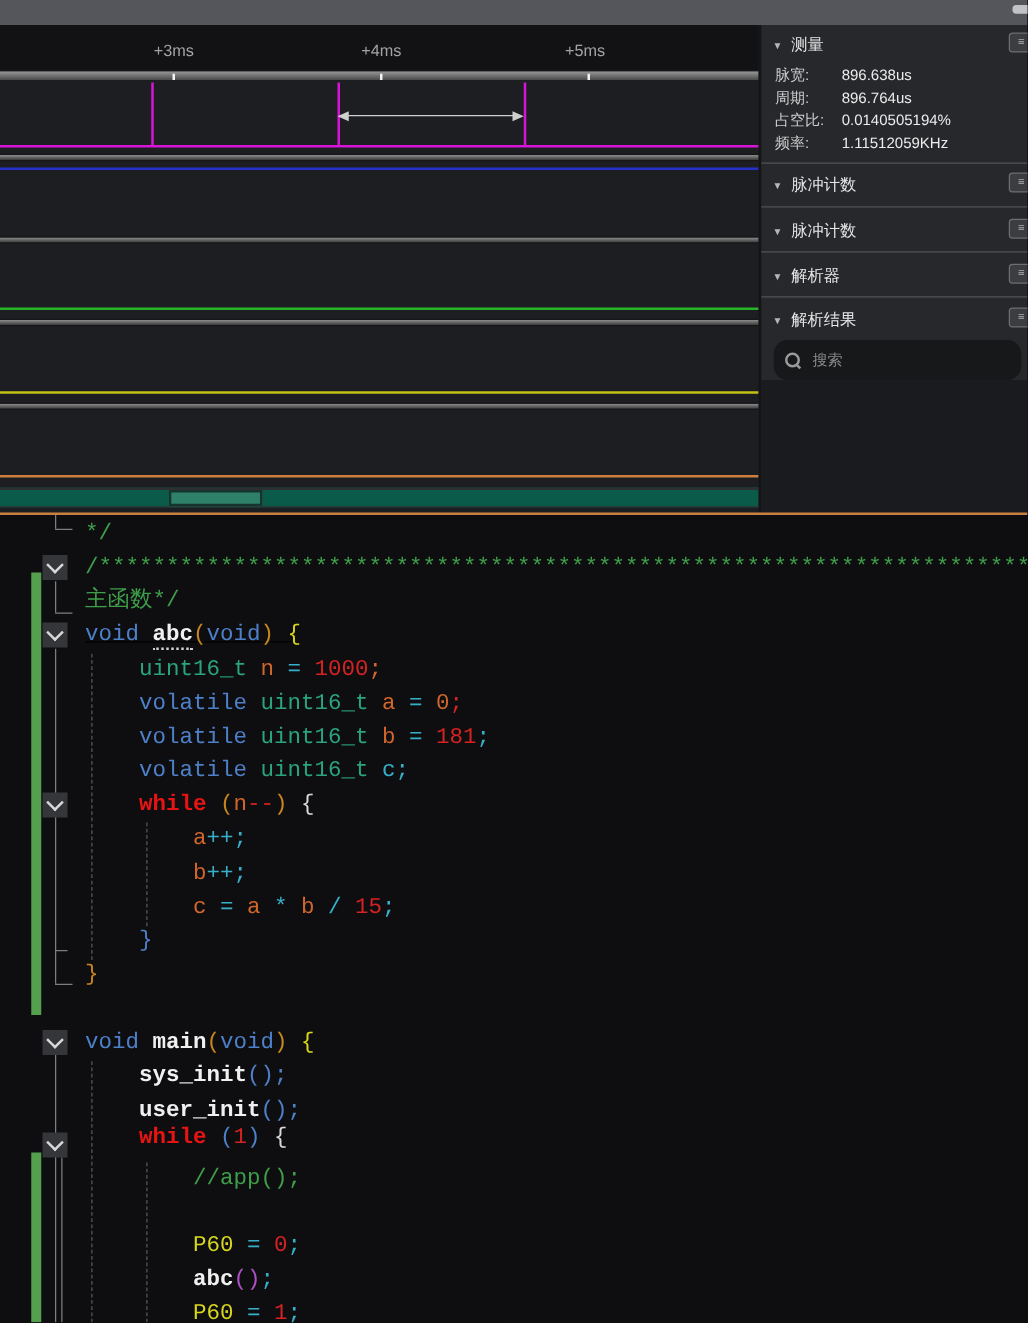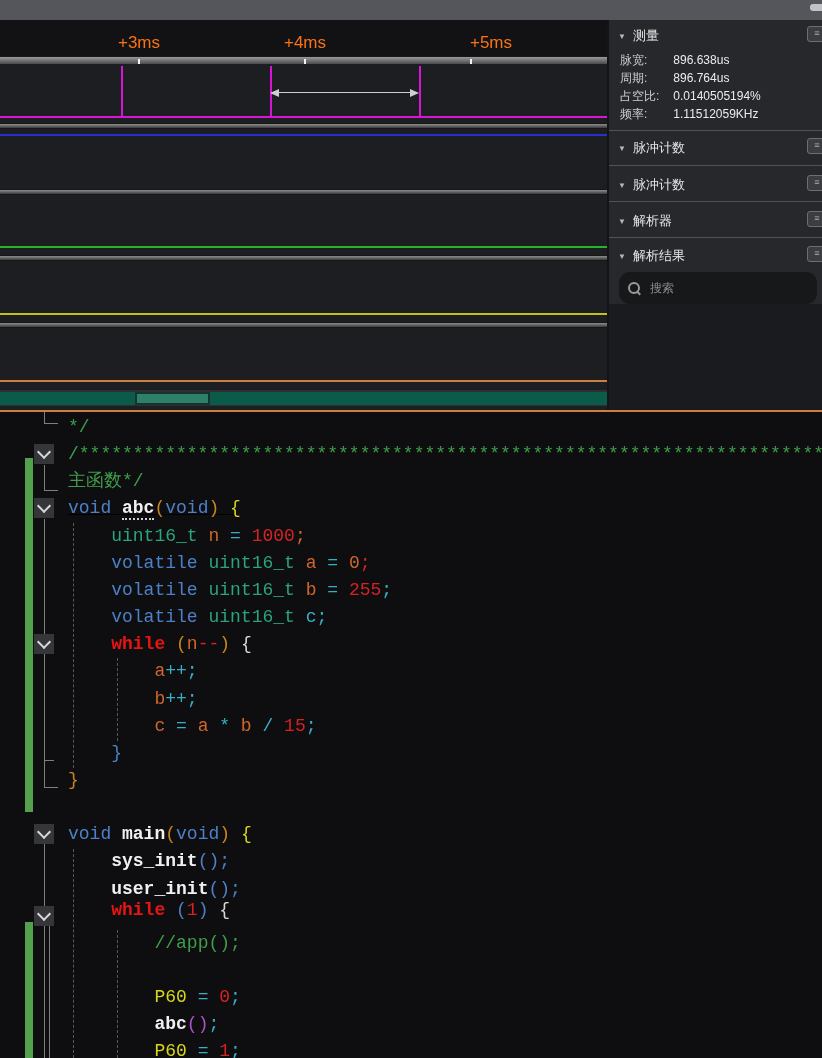--- a/index.html
+++ b/index.html
@@ -6,21 +6,21 @@
   body{width:822px;height:1058px;position:relative;overflow:hidden;background:#0e0e10;
        font-family:"Liberation Sans","DejaVu Sans",sans-serif}
 
   
   .titlebar{position:absolute;left:0;top:0;width:822px;height:20px;background:#54565c}
   .title-pill{position:absolute;left:810px;top:4px;width:16px;height:7px;border-radius:3px;background:#c2c2c6}
 
   
   .wp{position:absolute;left:0;top:20px;width:607px;height:392px;background:#1d1e21;overflow:hidden}
   .wp-header{position:absolute;left:0;top:0;width:607px;height:36px;background:#121214}
-  .time-label{position:absolute;top:13px;transform:translateX(-50%);color:#f97316;font-size:17px}
+  .time-label{position:absolute;top:13px;transform:translateX(-50%);color:#a3a3a3;font-size:13px}
   .ruler{position:absolute;left:0;top:36px;width:607px;height:8px;background:linear-gradient(#9a9a9a,#4a4a4a);border-top:1px solid #17171a;box-sizing:border-box}
   .ruler-tick{position:absolute;top:2px;width:2px;height:5px;background:#f2f2f2}
   .pulse{position:absolute;top:46px;width:2px;height:51px;background:#d714d7}
   .hline{position:absolute;left:0;width:607px;height:2px}
   .sep{position:absolute;left:0;width:607px;height:6px;background:linear-gradient(#8d8d8d,#3a3a3a);border-top:1px solid #17171a;border-bottom:1px solid #17171a;box-sizing:border-box}
   .arrow-line{position:absolute;top:72px;left:274px;width:138px;height:1px;background:#cfcfcf}
   .ah{position:absolute;top:69px;width:0;height:0;border-top:4px solid transparent;border-bottom:4px solid transparent}
   .ah-l{left:270px;border-right:9px solid #cfcfcf}
   .ah-r{left:410px;border-left:9px solid #cfcfcf}
   .scroll-track{position:absolute;left:0;top:370px;width:607px;height:16px;background:#0b5b4b;border-top:2px solid #2e2f33;border-bottom:1px solid #2e2f33;box-sizing:border-box}
@@ -75,21 +75,21 @@
 <body>
 
 <div class="titlebar">
   <div class="title-pill"></div>
 </div>
 
 <div class="wp">
   <div class="wp-header">
       <div class="time-label" style="left: 139px;">+3ms</div>
       <div class="time-label" style="left: 305px; text-align: center;">+4ms</div>
-      <div class="time-label" style="left: 491px;">+5ms</div>
+      <div class="time-label" style="left: 468px;">+5ms</div>
     </div>
   <div class="ruler">
       <div class="ruler-tick" style="left: 138px;"></div>
       <div class="ruler-tick" style="left: 304px;"></div>
       <div class="ruler-tick" style="left: 470px;"></div>
     </div>
 
   <div id="pulse-layer">
       <div class="pulse" style="left: 121px;"></div>
       <div class="pulse" style="left: 270px;"></div>
@@ -202,21 +202,21 @@
       <div class="fold-chevron" style="top: 412.25px;"></div>
       <div class="fold-chevron" style="top: 493.7px;"></div>
     </div>
   <div id="code-lines">
       <div class="code-line" style="top: 2px;"><span class="tk-cm">*/</span></div>
       <div class="code-line" style="top: 29.15px;"><span class="tk-cm">/*************************************************************************</span></div>
       <div class="code-line" style="top: 56.3px;"><span class="tk-cm">主函数*/</span></div>
       <div class="code-line" style="top: 83.45px; text-decoration: underline;"><span class="tk-kw">void </span><span class="tk-fnu">abc</span><span class="tk-br">(</span><span class="tk-kw">void</span><span class="tk-br">)</span><span class="tk-yl"> {</span></div>
       <div class="code-line" style="top: 110.6px;"><span class="tk-pl">    </span><span class="tk-ty">uint16_t </span><span class="tk-vr">n </span><span class="tk-op">= </span><span class="tk-nu">1000</span><span class="tk-vr">;</span></div>
       <div class="code-line" style="top: 137.75px;"><span class="tk-pl">    </span><span class="tk-kw">volatile </span><span class="tk-ty">uint16_t </span><span class="tk-vr">a </span><span class="tk-op">= </span><span class="tk-vr">0</span><span class="tk-nu">;</span></div>
-      <div class="code-line" style="top: 164.9px;"><span class="tk-pl">    </span><span class="tk-kw">volatile </span><span class="tk-ty">uint16_t </span><span class="tk-vr">b </span><span class="tk-op">= </span><span class="tk-nu">255</span><span class="tk-op">;</span></div>
+      <div class="code-line" style="top: 164.9px;"><span class="tk-pl">    </span><span class="tk-kw">volatile </span><span class="tk-ty">uint16_t </span><span class="tk-vr">b </span><span class="tk-op">= </span><span class="tk-nu">181</span><span class="tk-op">;</span></div>
       <div class="code-line" style="top: 192.05px;"><span class="tk-pl">    </span><span class="tk-kw">volatile </span><span class="tk-ty">uint16_t </span><span class="tk-op">c</span><span class="tk-op">;</span></div>
       <div class="code-line" style="top: 219.2px;"><span class="tk-pl">    </span><span class="tk-wh">while </span><span class="tk-br">(</span><span class="tk-vr">n</span><span class="tk-nu">--</span><span class="tk-br">)</span><span class="tk-wt"> {</span></div>
       <div class="code-line" style="top: 246.35px;"><span class="tk-pl">        </span><span class="tk-vr">a</span><span class="tk-op">++</span><span class="tk-op">;</span></div>
       <div class="code-line" style="top: 273.5px;"><span class="tk-pl">        </span><span class="tk-vr">b</span><span class="tk-op">++</span><span class="tk-op">;</span></div>
       <div class="code-line" style="top: 300.65px;"><span class="tk-pl">        </span><span class="tk-vr">c </span><span class="tk-op">= </span><span class="tk-vr">a </span><span class="tk-op">* </span><span class="tk-vr">b </span><span class="tk-op">/ </span><span class="tk-nu">15</span><span class="tk-op">;</span></div>
       <div class="code-line" style="top: 327.8px;"><span class="tk-pl">    </span><span class="tk-kw">}</span></div>
       <div class="code-line" style="top: 354.95px;"><span class="tk-br">}</span></div>
       <div class="code-line" style="top: 382.1px;"></div>
       <div class="code-line" style="top: 409.25px;"><span class="tk-kw">void </span><span class="tk-fn">main</span><span class="tk-br">(</span><span class="tk-kw">void</span><span class="tk-br">)</span><span class="tk-yl"> {</span></div>
       <div class="code-line" style="top: 436.4px;"><span class="tk-pl">    </span><span class="tk-fn">sys_init</span><span class="tk-kw">()</span><span class="tk-kw">;</span></div>

